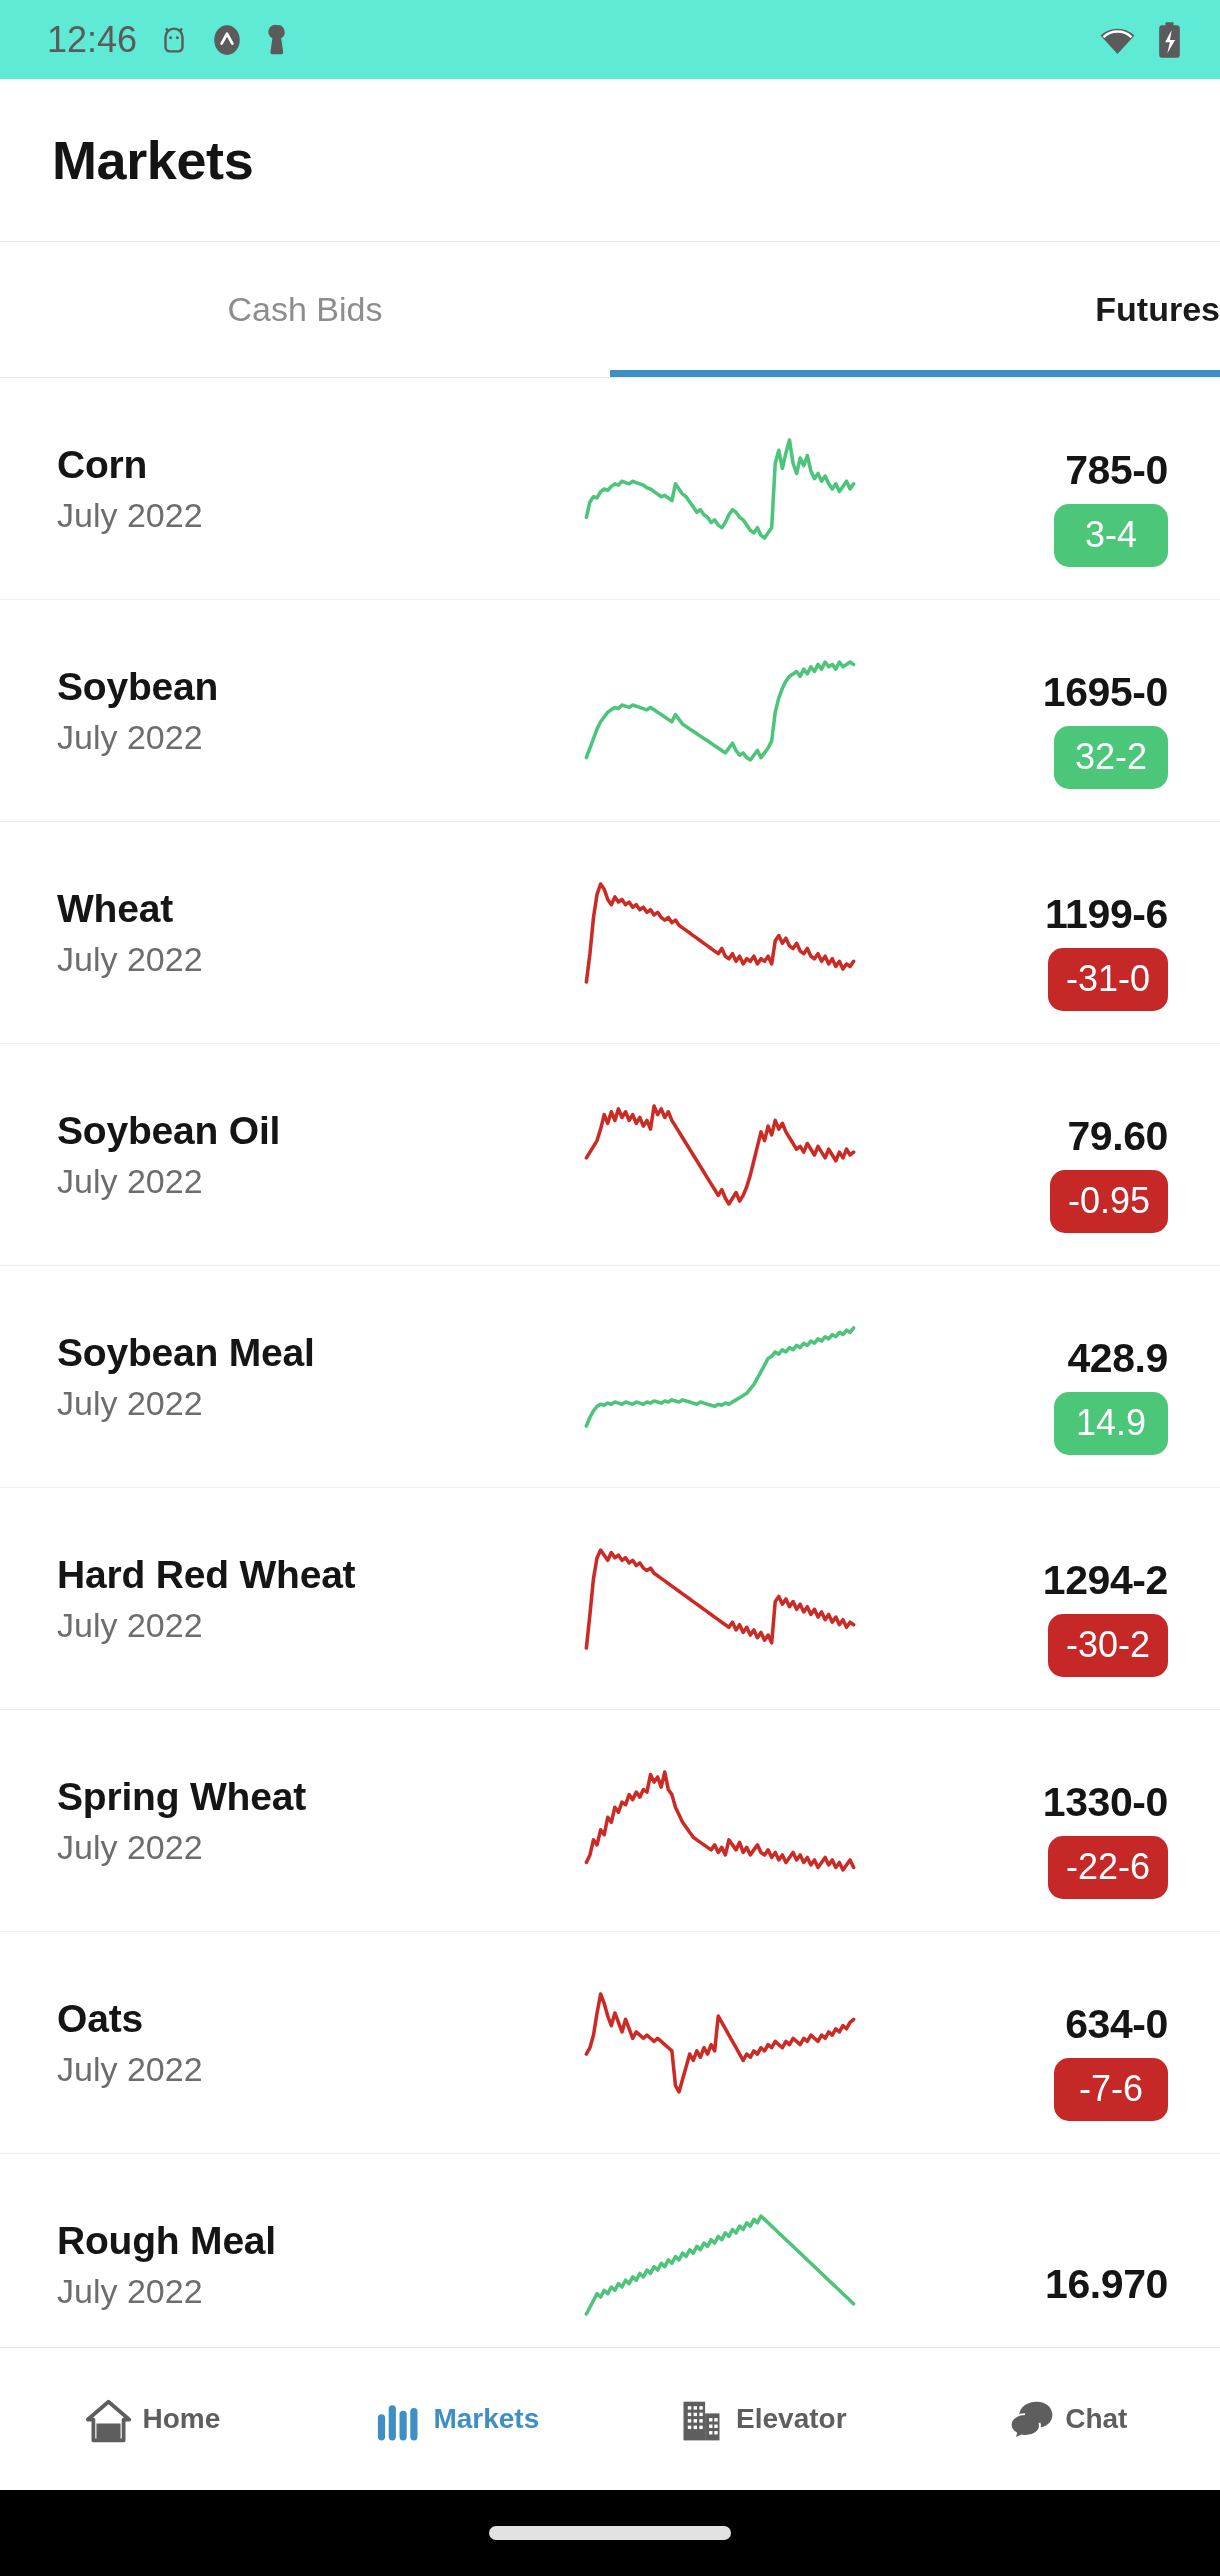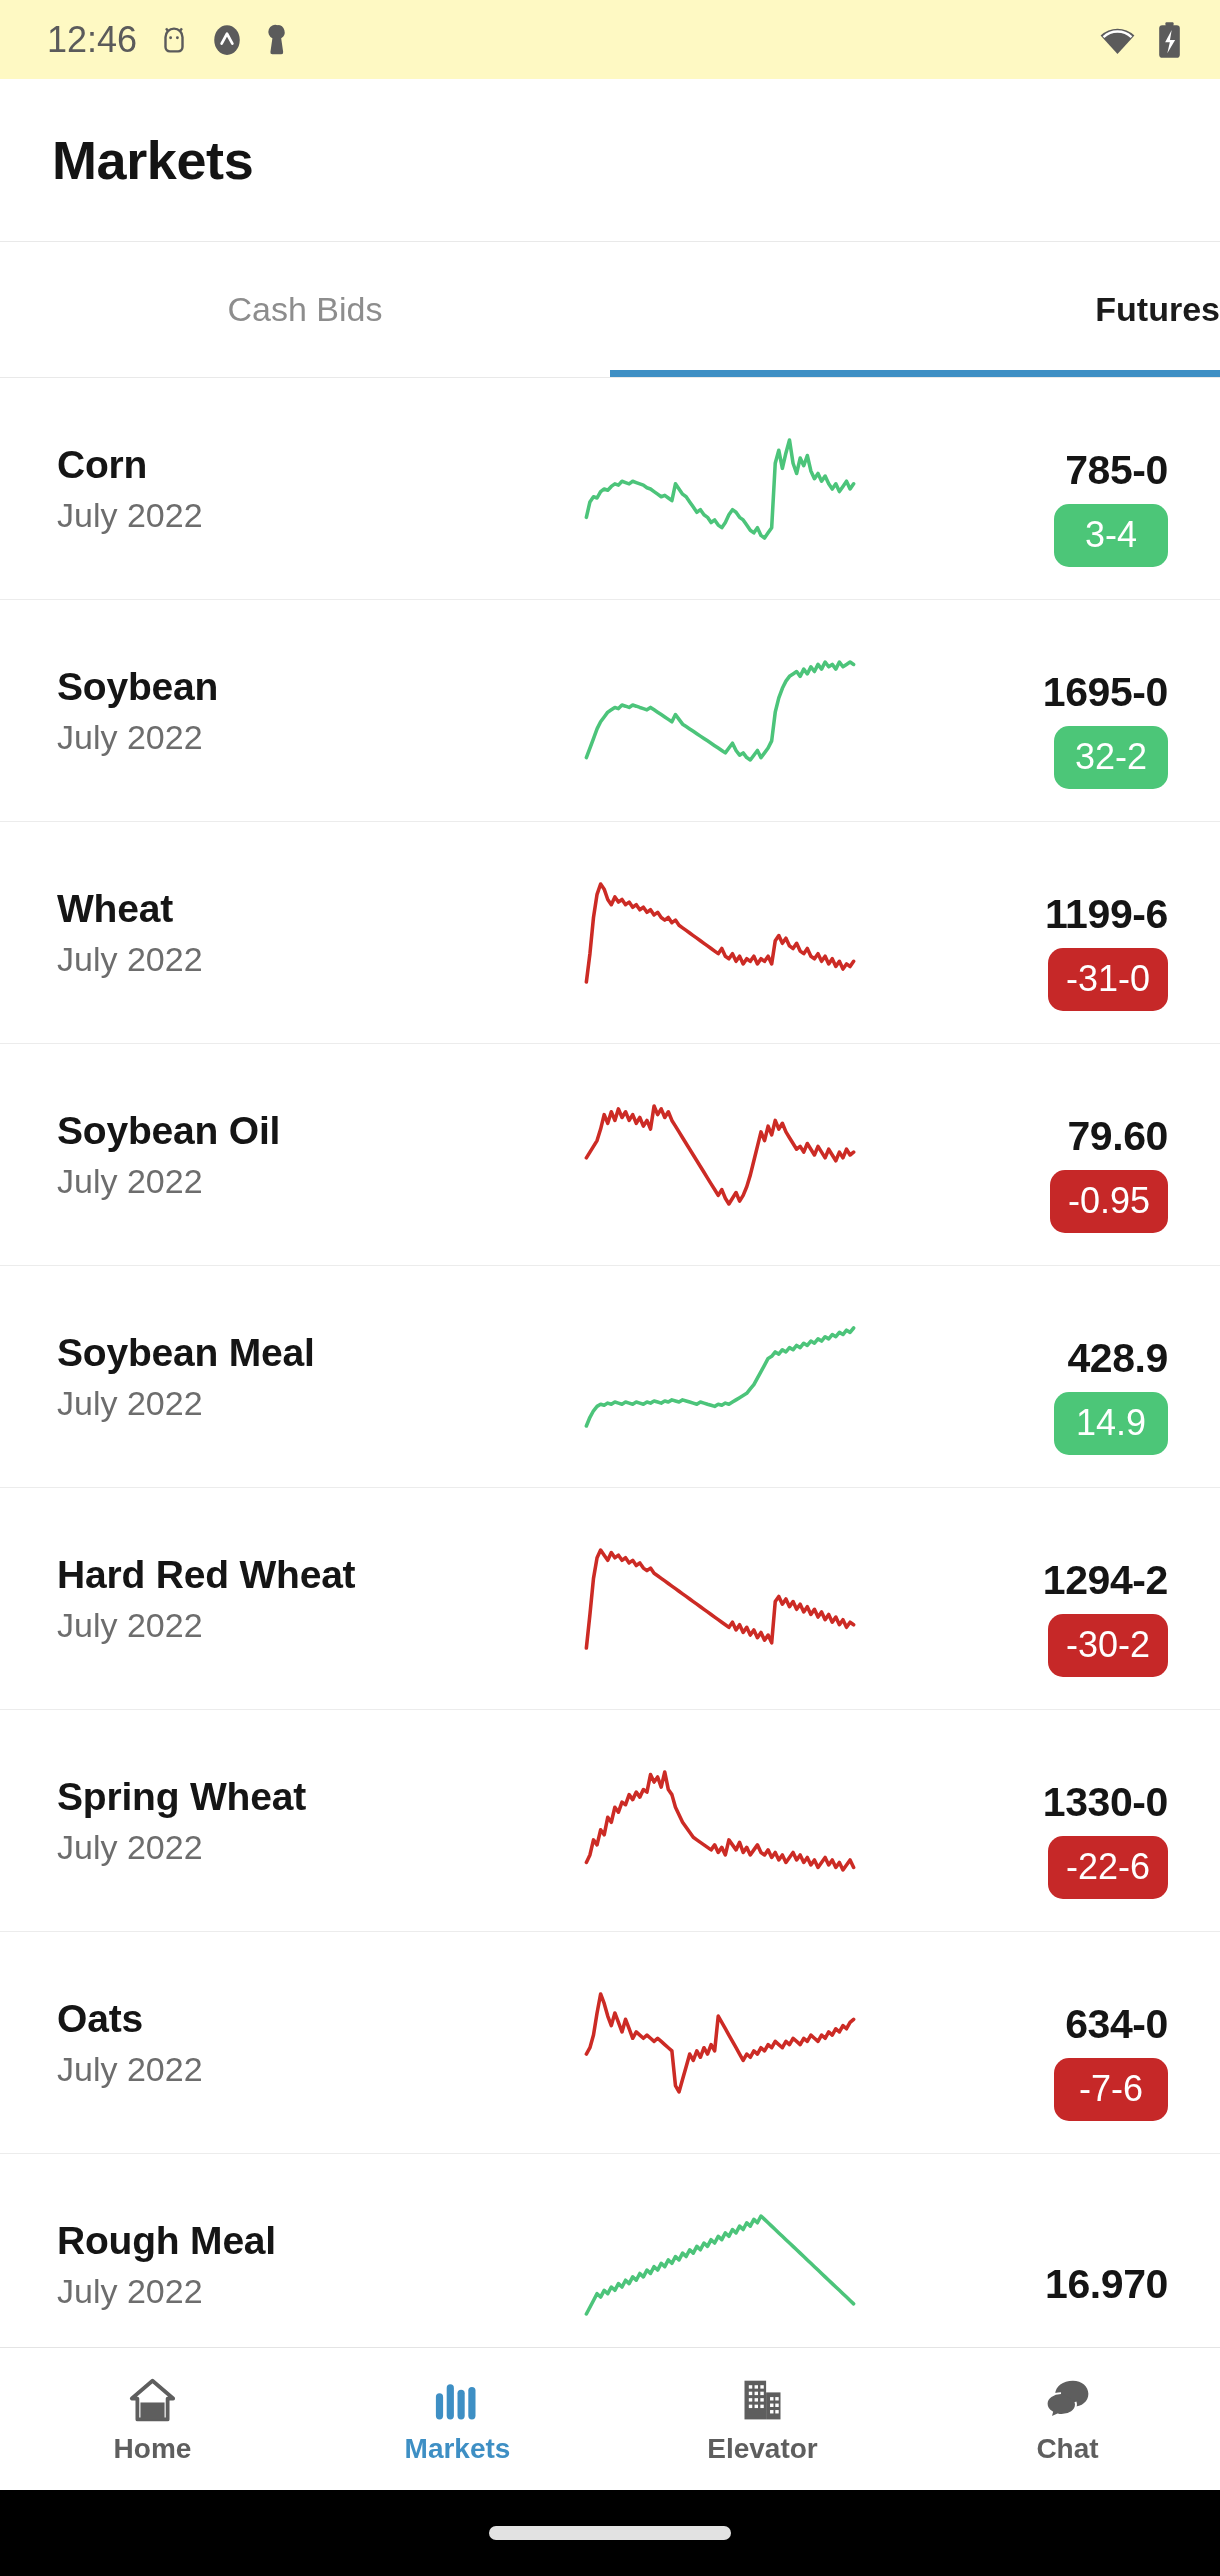--- a/index.html
+++ b/index.html
@@ -20,21 +20,21 @@
     overflow: hidden;
   }
 
   
   .statusbar {
     height: 79px;
     flex: 0 0 79px;
     display: flex;
     align-items: center;
     padding: 0 38px 0 47px;
-    background: #fef9c3;
+    background: #5eead4;
   }
   .sb-left { display: flex; align-items: center; gap: 19.7px; }
   .sb-clock {
     font-size: 36px;
     color: #5b5b5b;
     letter-spacing: 0px;
     font-weight: 400;
     line-height: 1;
   }
   .sb-right { margin-left: auto; display: flex; align-items: center; gap: 19.7px; }
@@ -169,21 +169,21 @@
     flex: 0 0 143px;
     height: 143px;
     display: flex;
     background: #ffffff;
     border-top: 1.8px solid #e4e4e4;
     z-index: 5;
   }
   .navitem {
     flex: 1 1 25%;
     display: flex;
-    flex-direction: column;
+    flex-direction: row;
     align-items: center;
     justify-content: center;
     gap: 10.7px;
     cursor: pointer;
     user-select: none;
   }
   .nav-label { font-size: 28px; font-weight: 700; color: #5e5e5e; }
   .navitem.active .nav-label { color: #3e8fc4; }
   .nav-ico { height: 50px; display: flex; align-items: flex-end; justify-content: center; }
 

